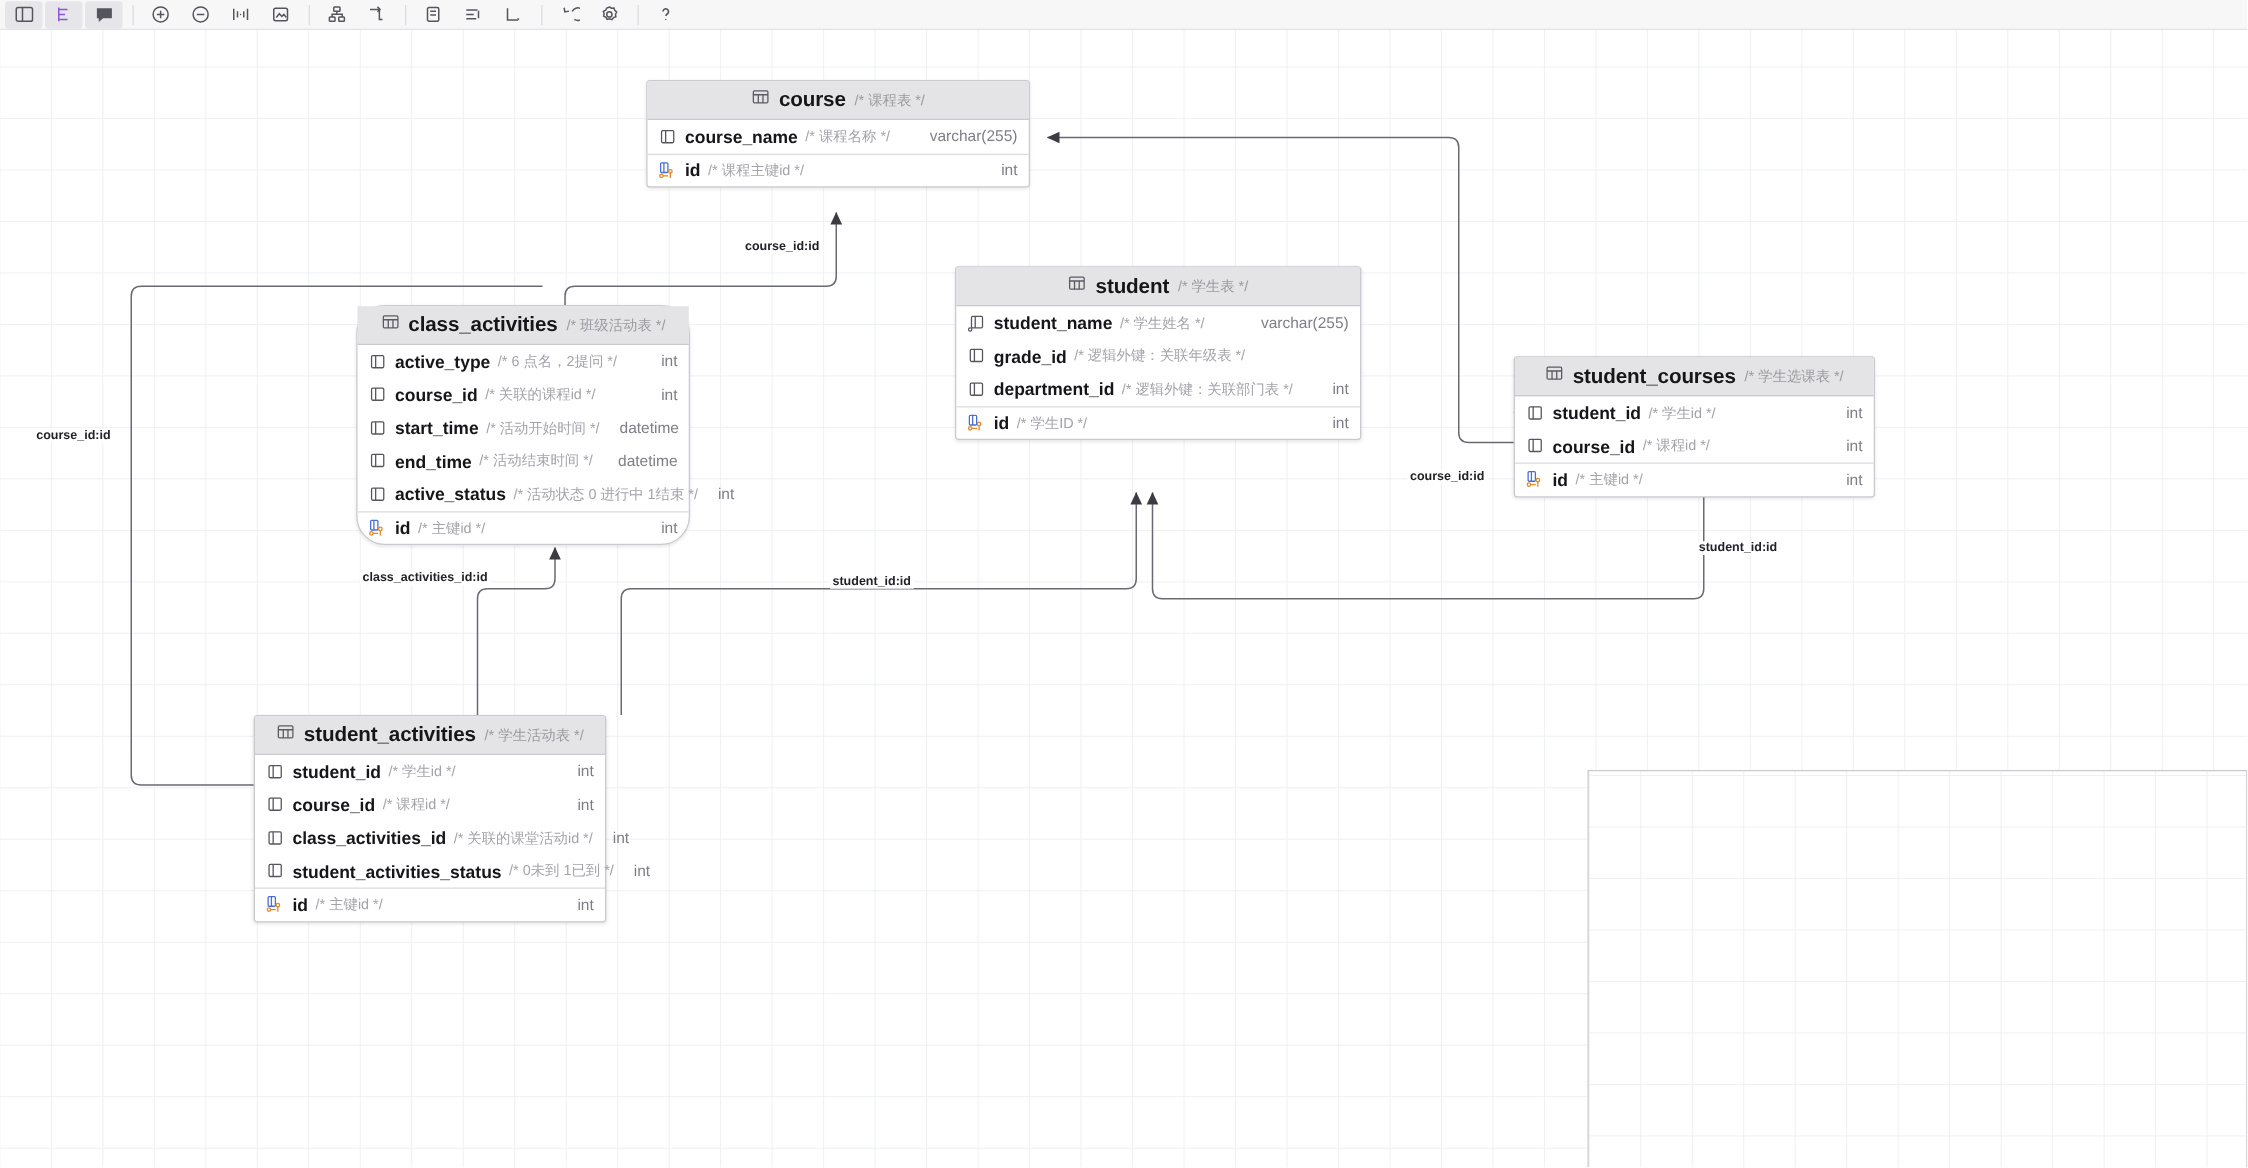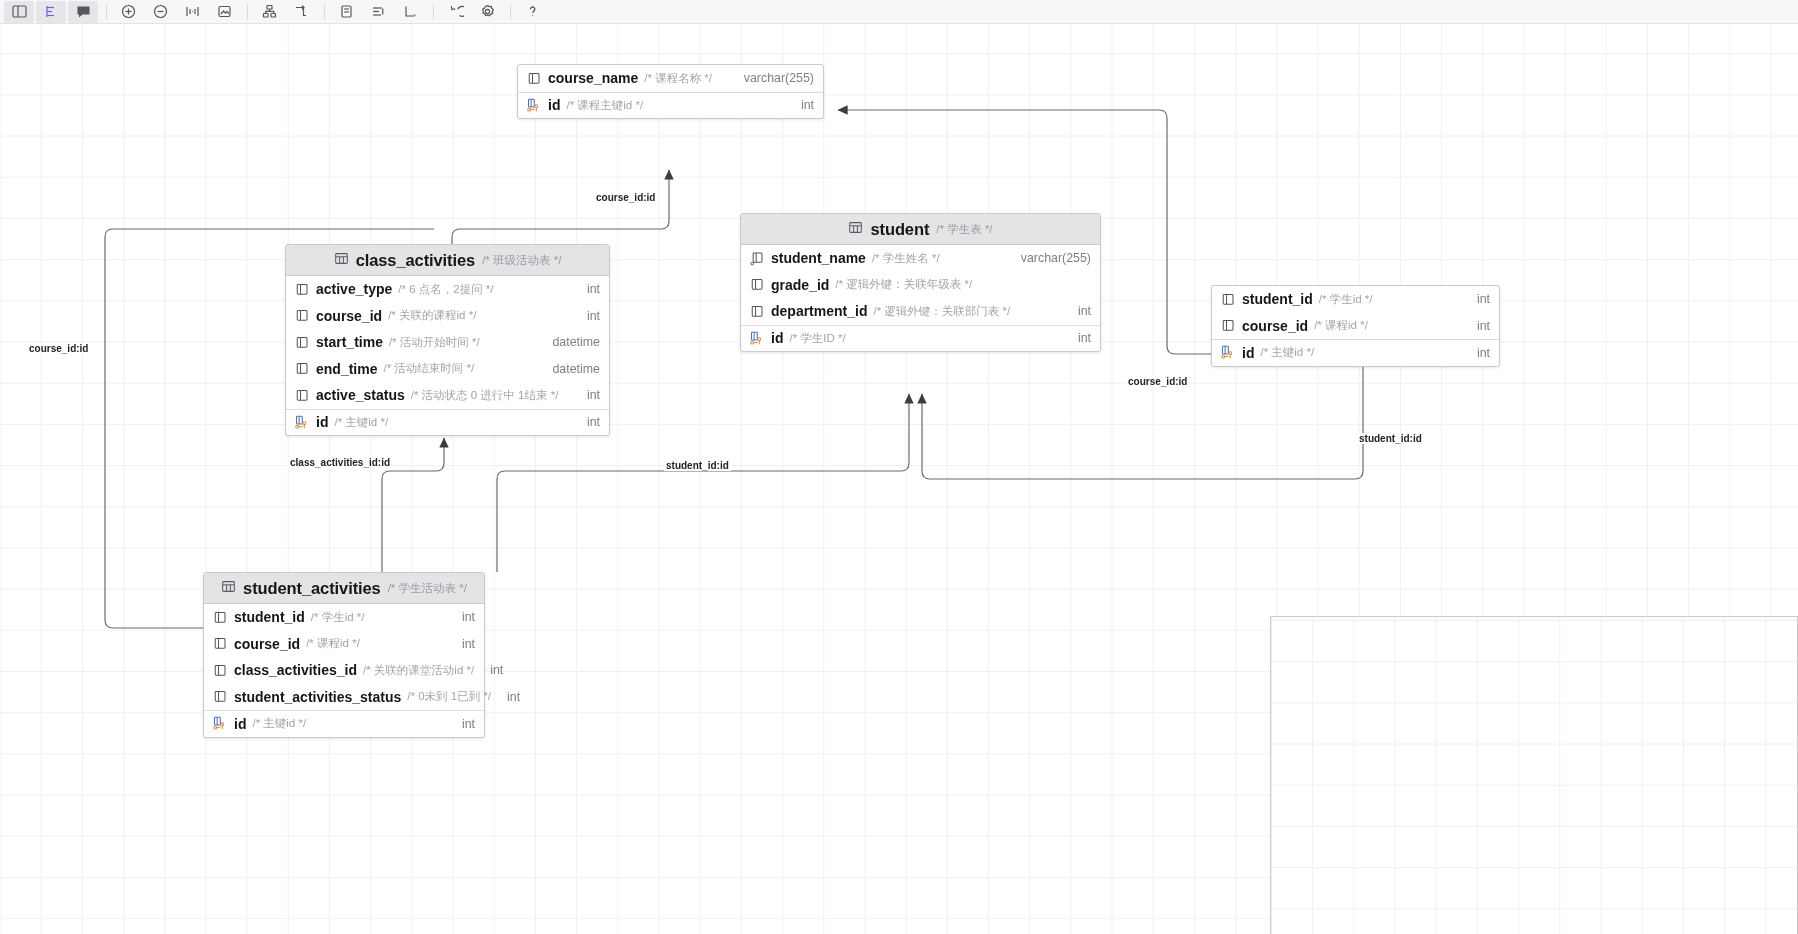--- a/index.html
+++ b/index.html
@@ -262,20 +262,30 @@
 
     <div class="edge-label" style="left: 594px; top: 168px;">course_id:id</div>
     <div class="edge-label" style="left: 27px; top: 319px;">course_id:id</div>
     <div class="edge-label" style="left: 288px; top: 433px;">class_activities_id:id</div>
     <div class="edge-label" style="left: 664px; top: 436px;">student_id:id</div>
     <div class="edge-label" style="left: 1126px; top: 352px;">course_id:id</div>
     <div class="edge-label" style="left: 1357px; top: 409px;">student_id:id</div>
 
     <div id="tables">
         <div class="table-node" style="left: 517px; top: 40px; width: 307px;">
+          <div class="tbl-header">
+            <span><svg width="15" height="15" viewBox="0 0 16 16" fill="none" stroke="#5a5a63" stroke-width="1.1">
+                <rect x="1.8" y="2.8" width="12.4" height="10.4" rx="1"></rect>
+                <line x1="1.8" y1="6.2" x2="14.2" y2="6.2"></line>
+                <line x1="6" y1="6.2" x2="6" y2="13.2"></line>
+                <line x1="10" y1="6.2" x2="10" y2="13.2"></line>
+              </svg></span>
+            <span class="tbl-title">course</span>
+            <span class="tbl-remark">/* 课程表 */</span>
+          </div>
           <div class="tbl-body">
             <div class="col-row">
               <span>
                 <svg class="col-icon" viewBox="0 0 16 16" fill="none">
                   <rect x="2.4" y="2.6" width="10.4" height="10.4" rx="1" stroke="#55555e" stroke-width="1.1"></rect>
                   <line x1="5.9" y1="2.6" x2="5.9" y2="13" stroke="#55555e" stroke-width="1.1"></line>
                 </svg>
               </span>
               <span class="col-name">course_name</span>
               <span class="col-remark">/* 课程名称 */</span>
@@ -291,21 +301,21 @@
                   <path d="M9.9 9.6v4.6" stroke="#e2892a" stroke-width="1.1"></path>
                   <circle cx="9.9" cy="8.7" r="1.5" stroke="#e2892a" stroke-width="1.1"></circle>
                 </svg>
               </span>
               <span class="col-name">id</span>
               <span class="col-remark">/* 课程主键id */</span>
               <span class="col-type">int</span>
             </div>
           </div>
         </div>
-        <div class="table-node" style="left: 285px; top: 220px; width: 325px;">
+        <div class="table-node" style="left: 285px; top: 220px; width: 267px; border-radius: 23px;">
           <div class="tbl-header">
             <span><svg width="15" height="15" viewBox="0 0 16 16" fill="none" stroke="#5a5a63" stroke-width="1.1">
                 <rect x="1.8" y="2.8" width="12.4" height="10.4" rx="1"></rect>
                 <line x1="1.8" y1="6.2" x2="14.2" y2="6.2"></line>
                 <line x1="6" y1="6.2" x2="6" y2="13.2"></line>
                 <line x1="10" y1="6.2" x2="10" y2="13.2"></line>
               </svg></span>
             <span class="tbl-title">class_activities</span>
             <span class="tbl-remark">/* 班级活动表 */</span>
           </div>
@@ -375,21 +385,21 @@
                   <path d="M9.9 9.6v4.6" stroke="#e2892a" stroke-width="1.1"></path>
                   <circle cx="9.9" cy="8.7" r="1.5" stroke="#e2892a" stroke-width="1.1"></circle>
                 </svg>
               </span>
               <span class="col-name">id</span>
               <span class="col-remark">/* 主键id */</span>
               <span class="col-type">int</span>
             </div>
           </div>
         </div>
-        <div class="table-node" style="left: 740px; top: 189px; width: 361px;">
+        <div class="table-node" style="left: 764px; top: 189px; width: 325px;">
           <div class="tbl-header">
             <span><svg width="15" height="15" viewBox="0 0 16 16" fill="none" stroke="#5a5a63" stroke-width="1.1">
                 <rect x="1.8" y="2.8" width="12.4" height="10.4" rx="1"></rect>
                 <line x1="1.8" y1="6.2" x2="14.2" y2="6.2"></line>
                 <line x1="6" y1="6.2" x2="6" y2="13.2"></line>
                 <line x1="10" y1="6.2" x2="10" y2="13.2"></line>
               </svg></span>
             <span class="tbl-title">student</span>
             <span class="tbl-remark">/* 学生表 */</span>
           </div>
@@ -439,20 +449,30 @@
                   <circle cx="9.9" cy="8.7" r="1.5" stroke="#e2892a" stroke-width="1.1"></circle>
                 </svg>
               </span>
               <span class="col-name">id</span>
               <span class="col-remark">/* 学生ID */</span>
               <span class="col-type">int</span>
             </div>
           </div>
         </div>
         <div class="table-node" style="left: 1211px; top: 261px; width: 289px;">
+          <div class="tbl-header">
+            <span><svg width="15" height="15" viewBox="0 0 16 16" fill="none" stroke="#5a5a63" stroke-width="1.1">
+                <rect x="1.8" y="2.8" width="12.4" height="10.4" rx="1"></rect>
+                <line x1="1.8" y1="6.2" x2="14.2" y2="6.2"></line>
+                <line x1="6" y1="6.2" x2="6" y2="13.2"></line>
+                <line x1="10" y1="6.2" x2="10" y2="13.2"></line>
+              </svg></span>
+            <span class="tbl-title">student_courses</span>
+            <span class="tbl-remark">/* 学生选课表 */</span>
+          </div>
           <div class="tbl-body">
             <div class="col-row">
               <span>
                 <svg class="col-icon" viewBox="0 0 16 16" fill="none">
                   <rect x="2.4" y="2.6" width="10.4" height="10.4" rx="1" stroke="#55555e" stroke-width="1.1"></rect>
                   <line x1="5.9" y1="2.6" x2="5.9" y2="13" stroke="#55555e" stroke-width="1.1"></line>
                 </svg>
               </span>
               <span class="col-name">student_id</span>
               <span class="col-remark">/* 学生id */</span>

